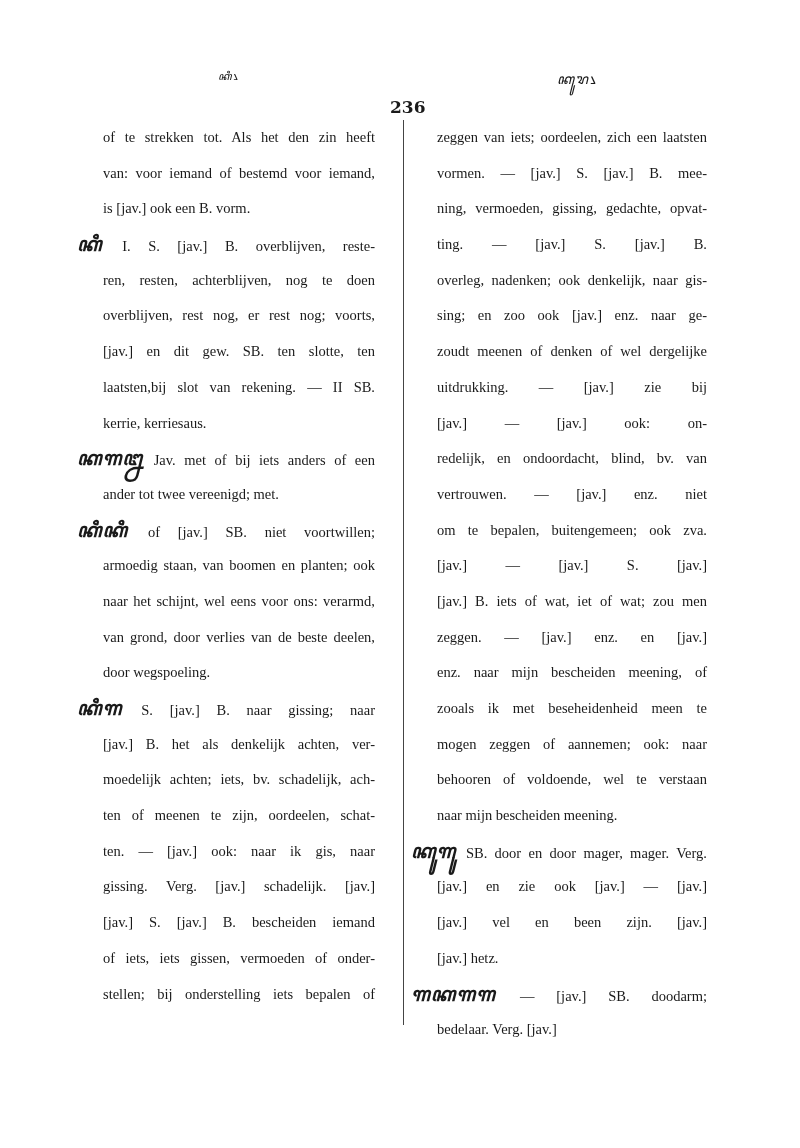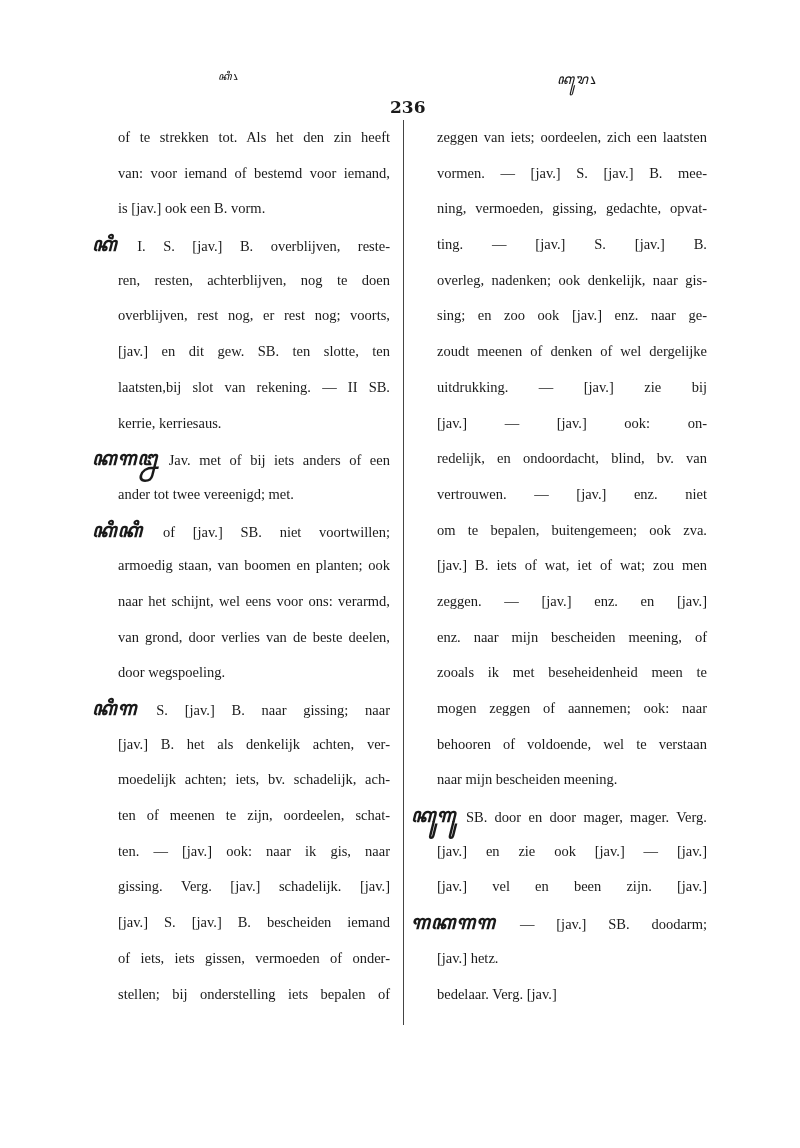--- a/index.html
+++ b/index.html
@@ -3,21 +3,21 @@
 <meta charset="utf-8">
 <style>
   html, body { margin: 0; padding: 0; background: #ffffff; }
   body { width: 800px; height: 1148px; position: relative; overflow: hidden;
          font-family: "DejaVu Serif", "Liberation Serif", serif; color: #1a1a1a; }
   .header { position: absolute; top: 62px; left: 0; width: 800px; height: 24px; }
   .hdr-left { position: absolute; left: 218px; top: 6px; font-size: 11px; font-style: italic; letter-spacing: 1px; }
   .hdr-num { position: absolute; left: 390px; top: 0; font-size: 17px; font-weight: bold; margin-top: 35px; }
   .hdr-right { position: absolute; left: 557px; top: 6px; font-size: 14px; font-style: italic; letter-spacing: 1px; }
   .col { position: absolute; top: 120px; font-family: "Liberation Serif", serif; font-size: 14.5px; }
-  .col-left { left: 118px; width: 272px; }
+  .col-left { left: 103px; width: 272px; }
   .col-right { left: 437px; width: 270px; }
   .divider { position: absolute; left: 403px; top: 120px; width: 1px; height: 905px; background: #444; }
   .line { height: 35.7px; line-height: 35.7px; white-space: nowrap; text-align: justify; text-align-last: justify; }
   .line.last { text-align-last: left; }
   .line.indent-out { margin-left: -26px; }
   .hw { font-size: 20px; font-weight: bold; letter-spacing: 1px; font-style: italic; }
 </style>
 </head>
 <body>
 
@@ -61,26 +61,27 @@
     <div class="line"><span>ning, vermoeden, gissing, gedachte, opvat-</span></div>
     <div class="line"><span>ting. — [jav.] S. [jav.] B.</span></div>
     <div class="line"><span>overleg, nadenken; ook denkelijk, naar gis-</span></div>
     <div class="line"><span>sing; en zoo ook [jav.] enz. naar ge-</span></div>
     <div class="line"><span>zoudt meenen of denken of wel dergelijke</span></div>
     <div class="line"><span>uitdrukking. — [jav.] zie bij</span></div>
     <div class="line"><span>[jav.] — [jav.] ook: on-</span></div>
     <div class="line"><span>redelijk, en ondoordacht, blind, bv. van</span></div>
     <div class="line"><span>vertrouwen. — [jav.] enz. niet</span></div>
     <div class="line"><span>om te bepalen, buitengemeen; ook zva.</span></div>
+    <div class="line"><span>[jav.] — [jav.] S. [jav.]</span></div>
     <div class="line"><span>[jav.] B. iets of wat, iet of wat; zou men</span></div>
     <div class="line"><span>zeggen. — [jav.] enz. en [jav.]</span></div>
     <div class="line"><span>enz. naar mijn bescheiden meening, of</span></div>
     <div class="line"><span>zooals ik met beseheidenheid meen te</span></div>
     <div class="line"><span>mogen zeggen of aannemen; ook: naar</span></div>
     <div class="line"><span>behooren of voldoende, wel te verstaan</span></div>
     <div class="line last"><span>naar mijn bescheiden meening.</span></div>
     <div class="line indent-out"><span class="hw">ꦏꦸꦒꦸ </span><span>SB. door en door mager, mager. Verg.</span></div>
     <div class="line"><span>[jav.] en zie ook [jav.] — [jav.]</span></div>
     <div class="line"><span>[jav.] vel en been zijn. [jav.]</span></div>
+    <div class="line last"><span>[jav.] hetz.</span></div>
     <div class="line indent-out"><span class="hw">ꦒꦏꦒꦒ </span><span>— [jav.] SB. doodarm;</span></div>
-    <div class="line last"><span>[jav.] hetz.</span></div>
     <div class="line last"><span>bedelaar. Verg. [jav.]</span></div>
   </div>
 
 </body></html>

